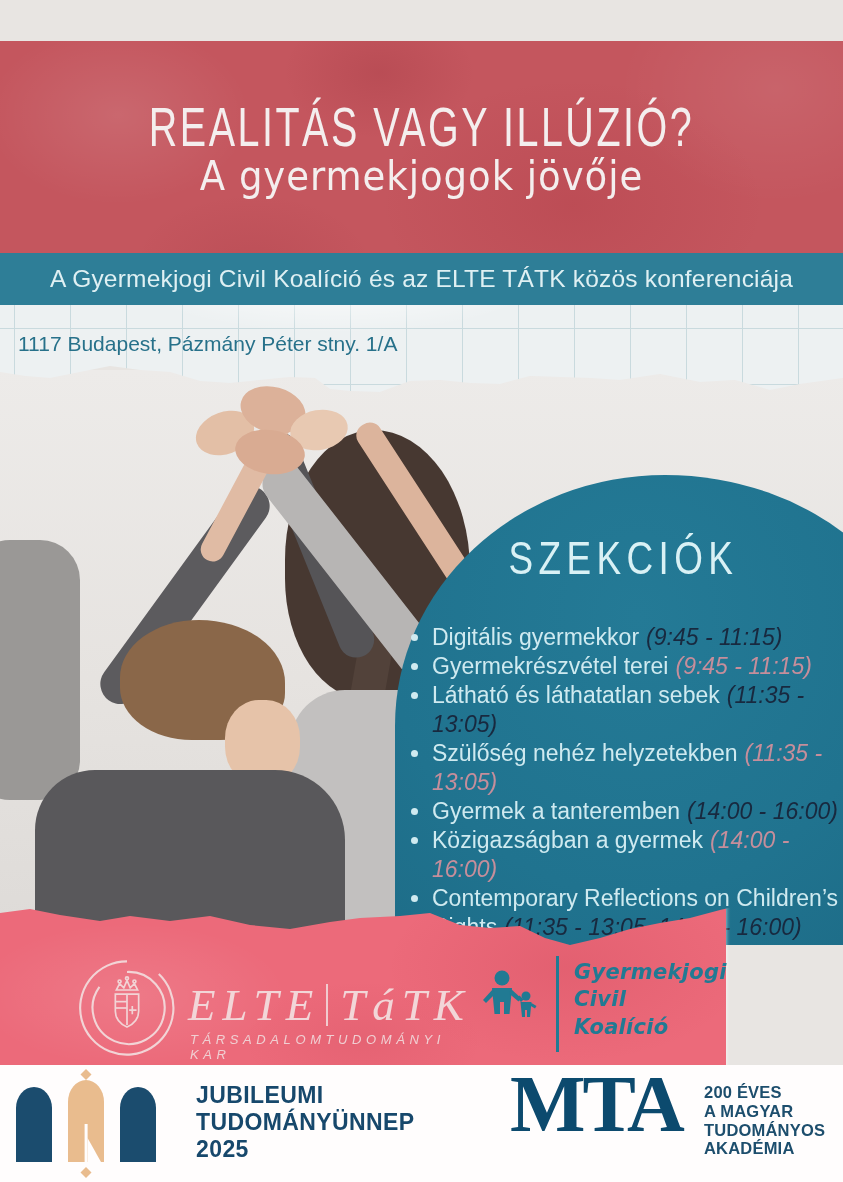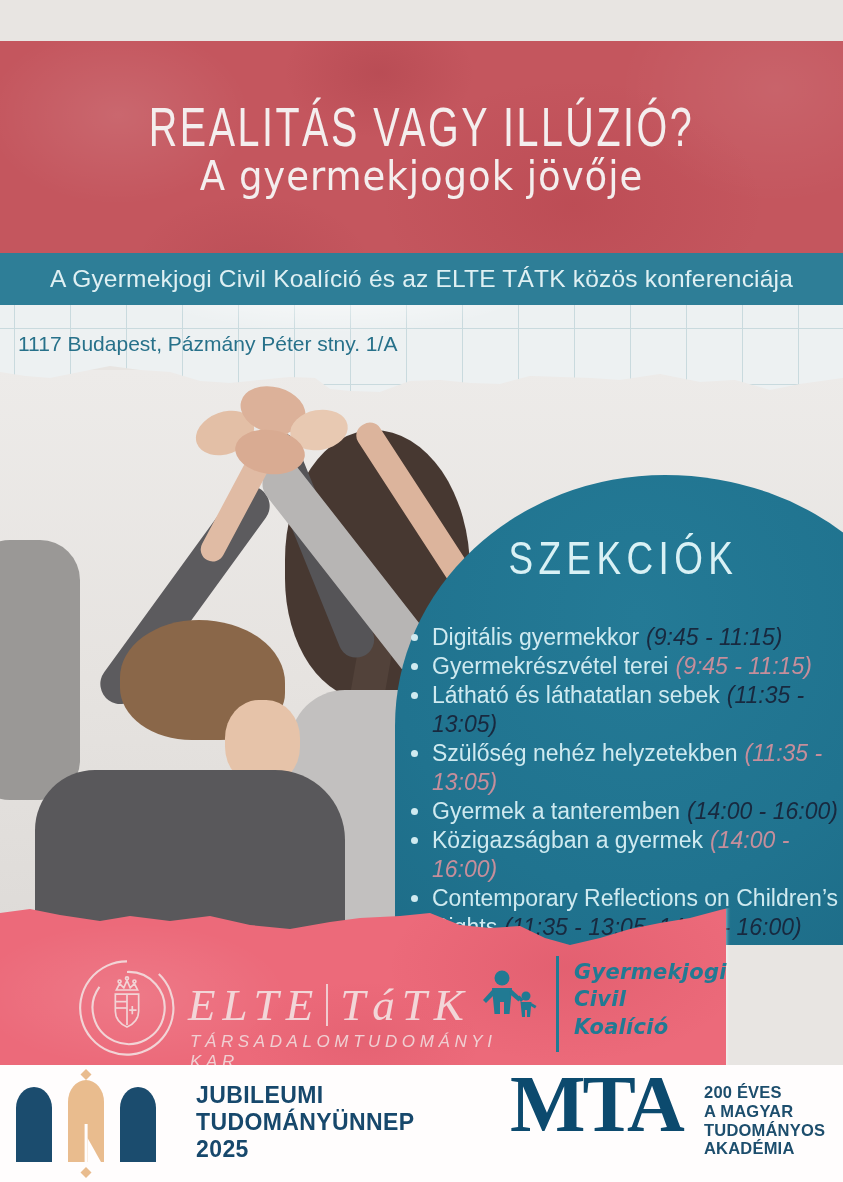--- a/index.html
+++ b/index.html
@@ -136,21 +136,21 @@
       radial-gradient(ellipse 200px 100px at 50% 80%, rgba(170,35,55,.10), transparent 60%);
     clip-path:polygon(0 20px,30px 16px,60px 22px,100px 28px,130px 23px,170px 28px,210px 23px,250px 32px,290px 36px,330px 29px,360px 25px,400px 23px,430px 20px,460px 32px,490px 35px,520px 33px,545px 45px,570px 52px,600px 45px,630px 36px,660px 30px,690px 25px,720px 17px,750px 10px,780px 13px,810px 20px,843px 15px,843px 185px,0 185px);
     filter:drop-shadow(0 -3px 2px rgba(255,255,255,.75));
     font-style:italic;
   }
   .elte-logo{position:absolute;left:70px;top:62px;width:370px;height:115px;color:var(--elte-light);}
   .elte-crest{position:absolute;left:4px;top:0;width:106px;height:106px;}
   .elte-word{position:absolute;left:118px;top:24px;display:flex;align-items:center;
     font-family:"Liberation Serif", serif;font-size:45px;letter-spacing:7px;color:var(--elte-light);}
   .elte-div{width:2px;height:42px;background:var(--elte-light);margin:0 12px 0 6px;opacity:.9;}
-  .elte-faculty{position:absolute;left:120px;top:77px;font-size:17px;letter-spacing:4.6px;word-spacing:9px;color:#f0cfd2;}
+  .elte-faculty{position:absolute;left:120px;top:77px;font-size:13px;letter-spacing:4.6px;word-spacing:9px;color:#f0cfd2;}
   .gyck-logo{position:absolute;left:480px;top:60px;width:280px;height:110px;}
   .gyck-icon{position:absolute;left:2px;top:16px;width:64px;height:72px;}
   .gyck-bar{position:absolute;left:76px;top:3px;width:3px;height:96px;background:var(--gyck-teal);}
   .gyck-text{position:absolute;left:94px;top:6px;color:var(--gyck-teal);
     font-family:"DejaVu Sans", sans-serif;font-weight:700;font-size:21px;line-height:1.3;letter-spacing:.3px;}
 
   
   .footer{position:absolute;left:0;top:1065px;width:843px;height:117px;background:#fffdfd;z-index:6;}
   .arches{position:absolute;left:6px;top:3px;width:160px;height:112px;}
   .jub-text{position:absolute;left:196px;top:17px;color:#17486c;font-weight:700;

